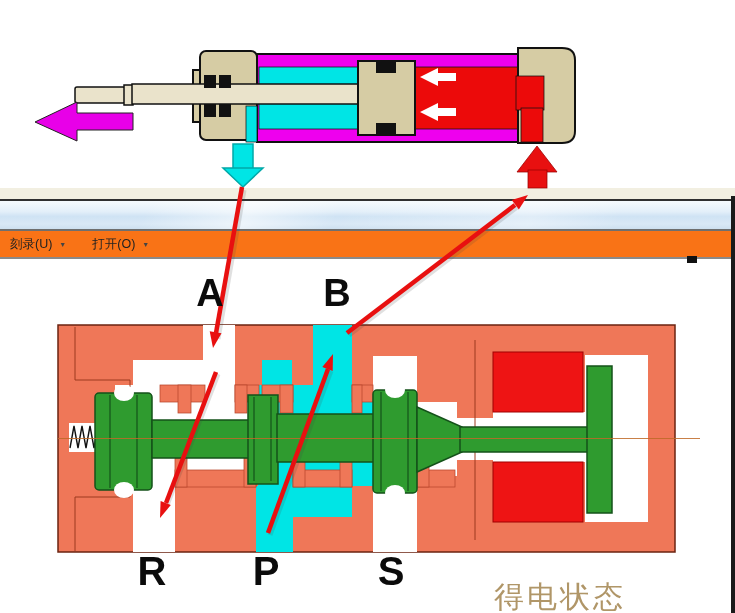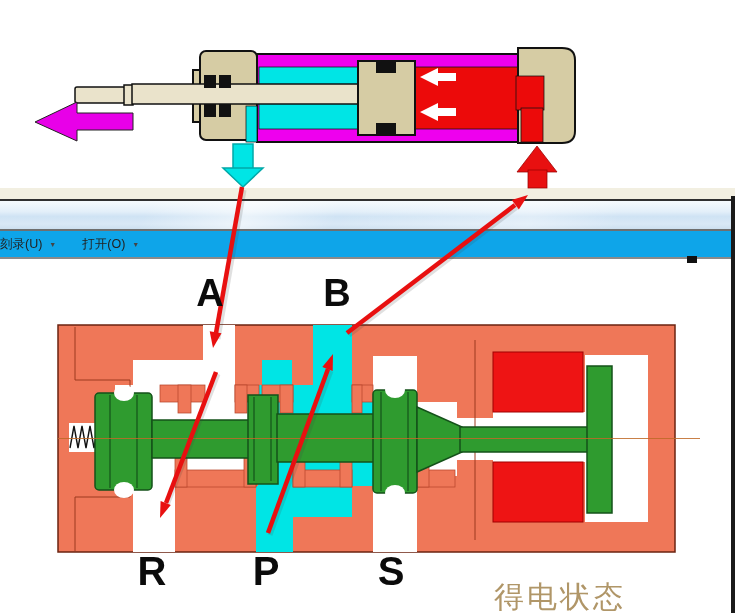--- a/index.html
+++ b/index.html
@@ -7,22 +7,22 @@
           font-family:"Liberation Sans",sans-serif;}
   
   .toolbar{position:absolute;left:0;top:188px;width:735px;height:72px;z-index:1;}
   .band-top{position:absolute;left:0;top:0;width:735px;height:11px;background:#f2efe1;}
   .line-dark{position:absolute;left:0;top:11px;width:735px;height:2px;background:#2f2f2f;}
   .glossy{position:absolute;left:0;top:13px;width:735px;height:28px;
           background:linear-gradient(180deg,#f5fafd 0%,#e3eff9 38%,#cfe3f4 55%,#d9e8f6 82%,#cde0f0 100%);}
   .glossy:after{content:"";position:absolute;inset:0;
           background:linear-gradient(115deg,rgba(255,255,255,0) 20%,rgba(255,255,255,.55) 34%,rgba(255,255,255,0) 46%,rgba(255,255,255,.35) 72%,rgba(255,255,255,0) 84%);}
   .line-mid{position:absolute;left:0;top:41px;width:735px;height:2px;background:#6f6f6f;}
-  .menubar{position:absolute;left:0;top:43px;width:735px;height:26px;background:#0ea5e9;
-           display:flex;align-items:center;gap:26px;padding-left:0;box-sizing:border-box;}
+  .menubar{position:absolute;left:0;top:43px;width:735px;height:26px;background:#f97316;
+           display:flex;align-items:center;gap:26px;padding-left:10px;box-sizing:border-box;}
   .line-bot{position:absolute;left:0;top:69px;width:735px;height:2px;background:#8a8a8a;}
   .menu-item{display:flex;align-items:center;gap:7px;font-size:12.5px;color:#222;cursor:default;}
   .menu-item .dd{font-size:7px;color:#444;}
   .right-edge{position:absolute;left:731px;top:196px;width:4px;height:417px;background:#1a1a1a;z-index:1;}
   .tiny-mark{position:absolute;left:687px;top:256px;width:10px;height:7px;background:#111;z-index:1;}
   
   svg.diagram{position:absolute;left:0;top:0;z-index:2;pointer-events:none;}
   .c-body{fill:var(--valve-body);}
   .tooth{fill:var(--valve-body);stroke:#b8462b;stroke-width:.75;}
   .white{fill:#ffffff;}

